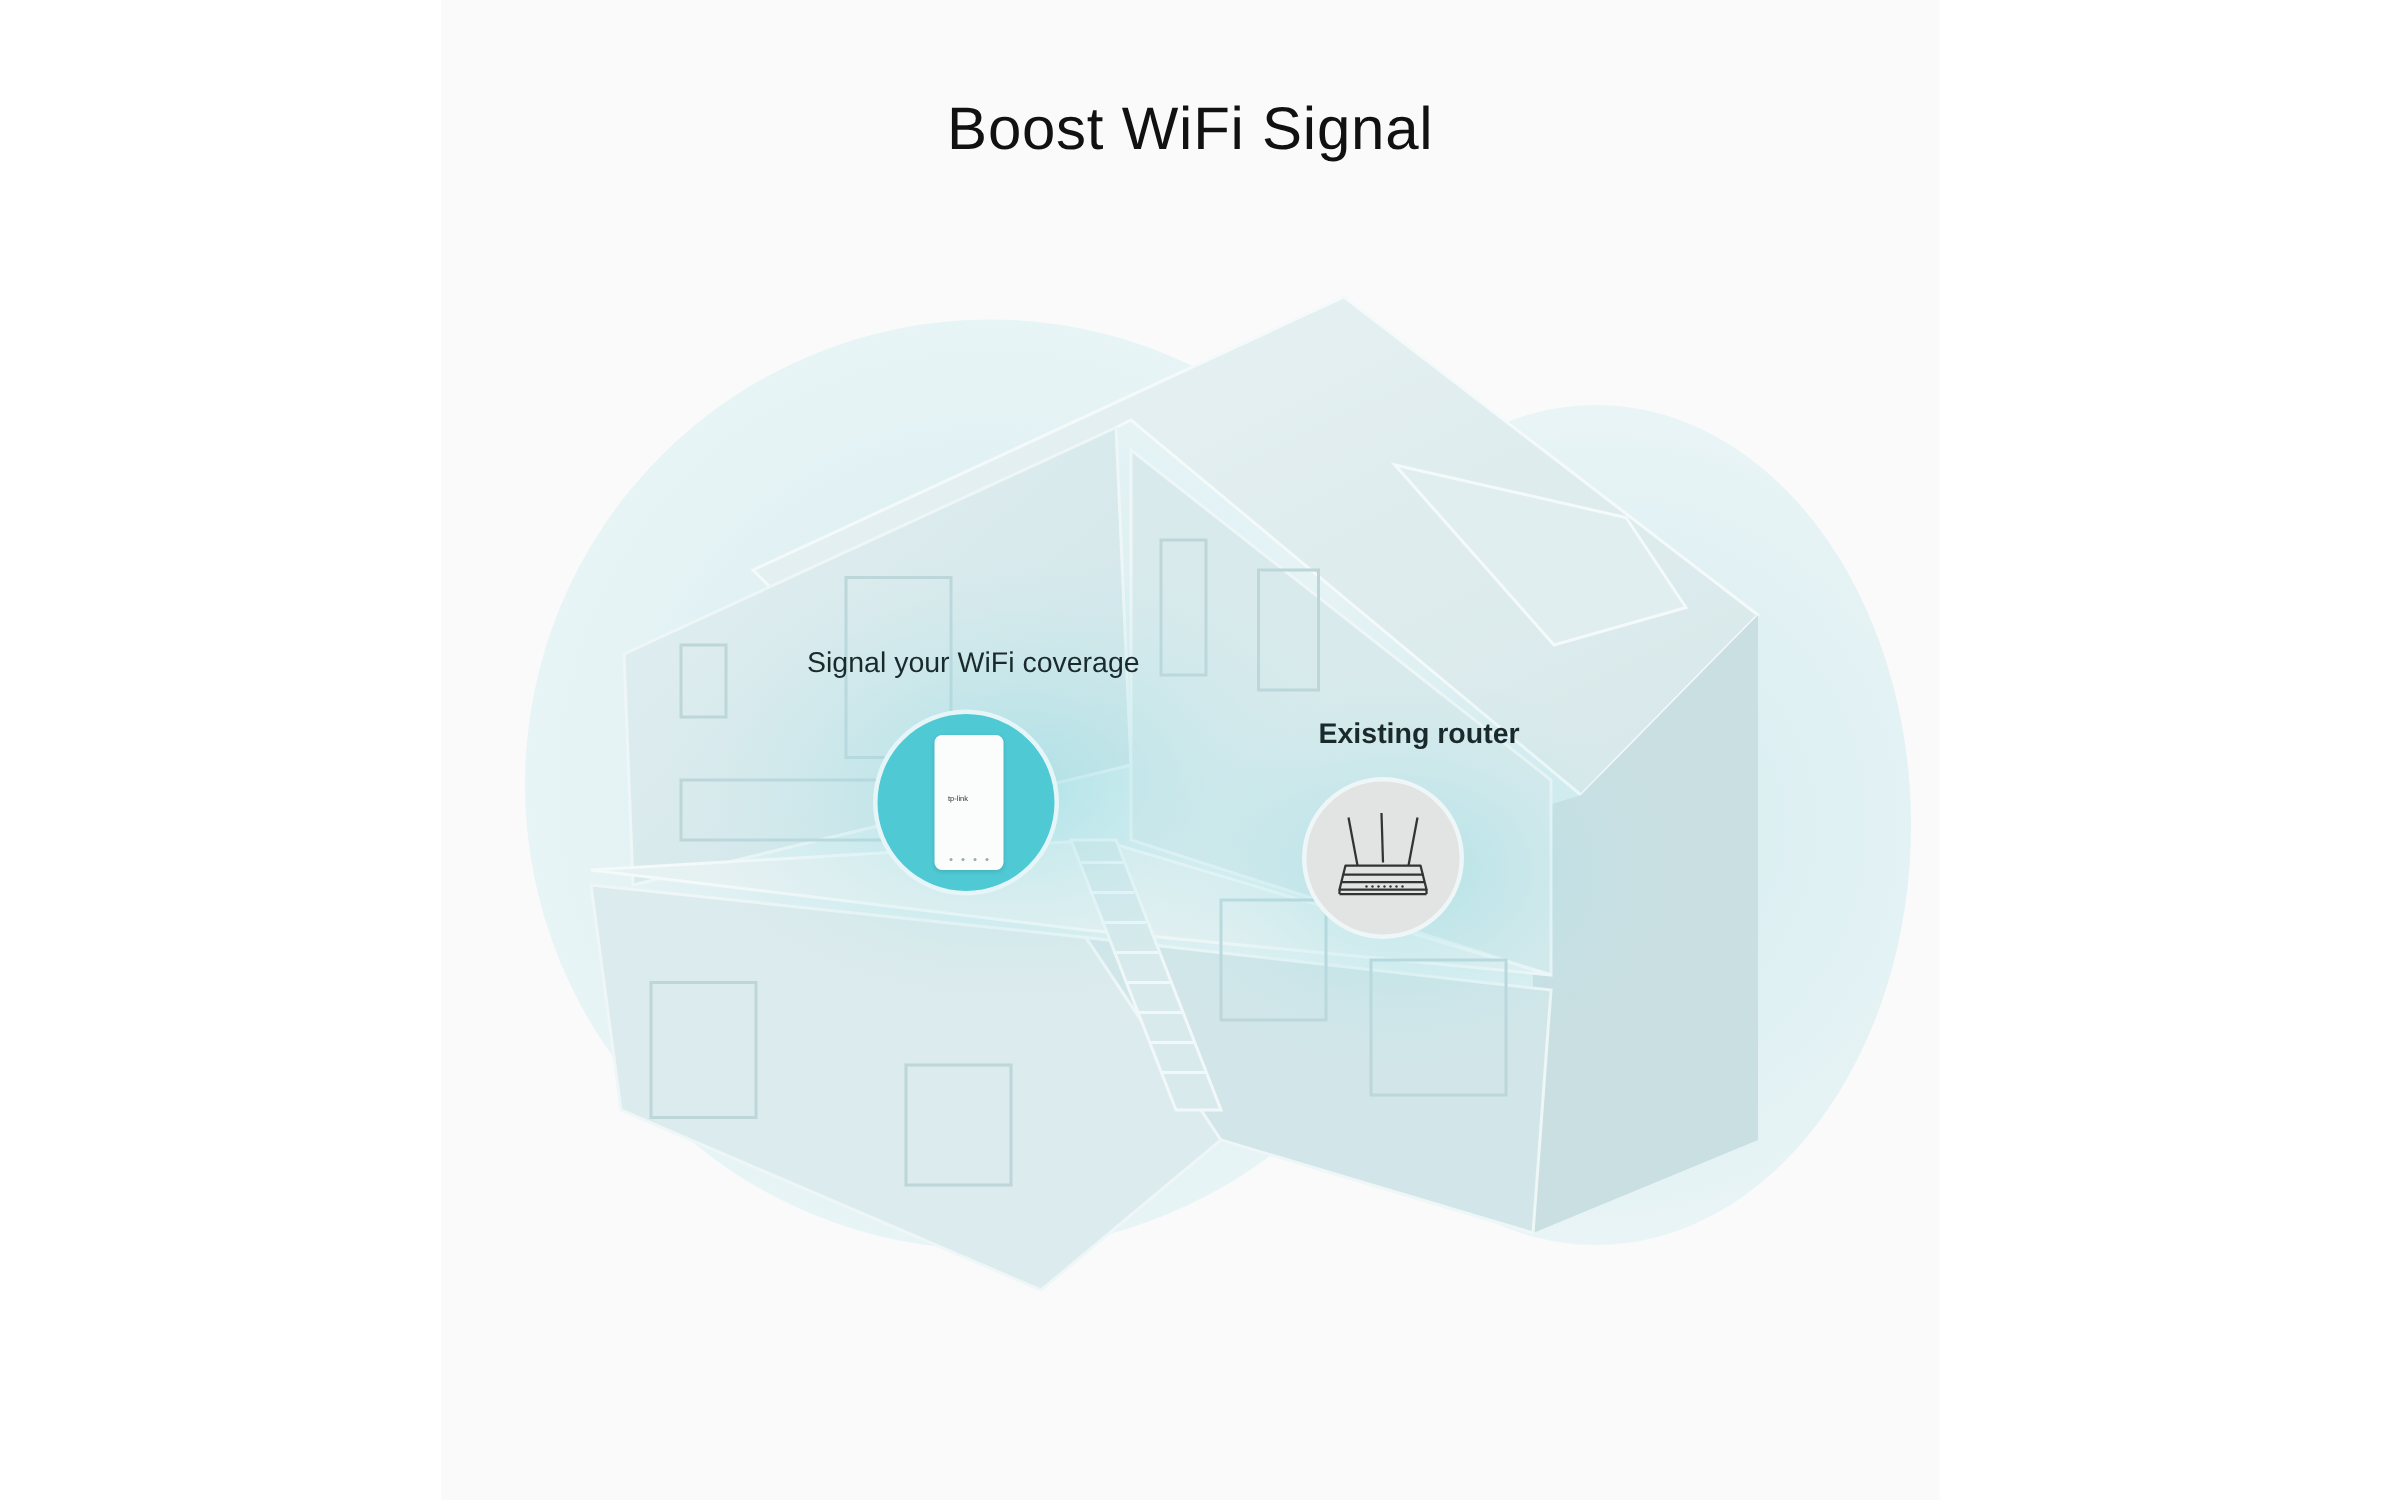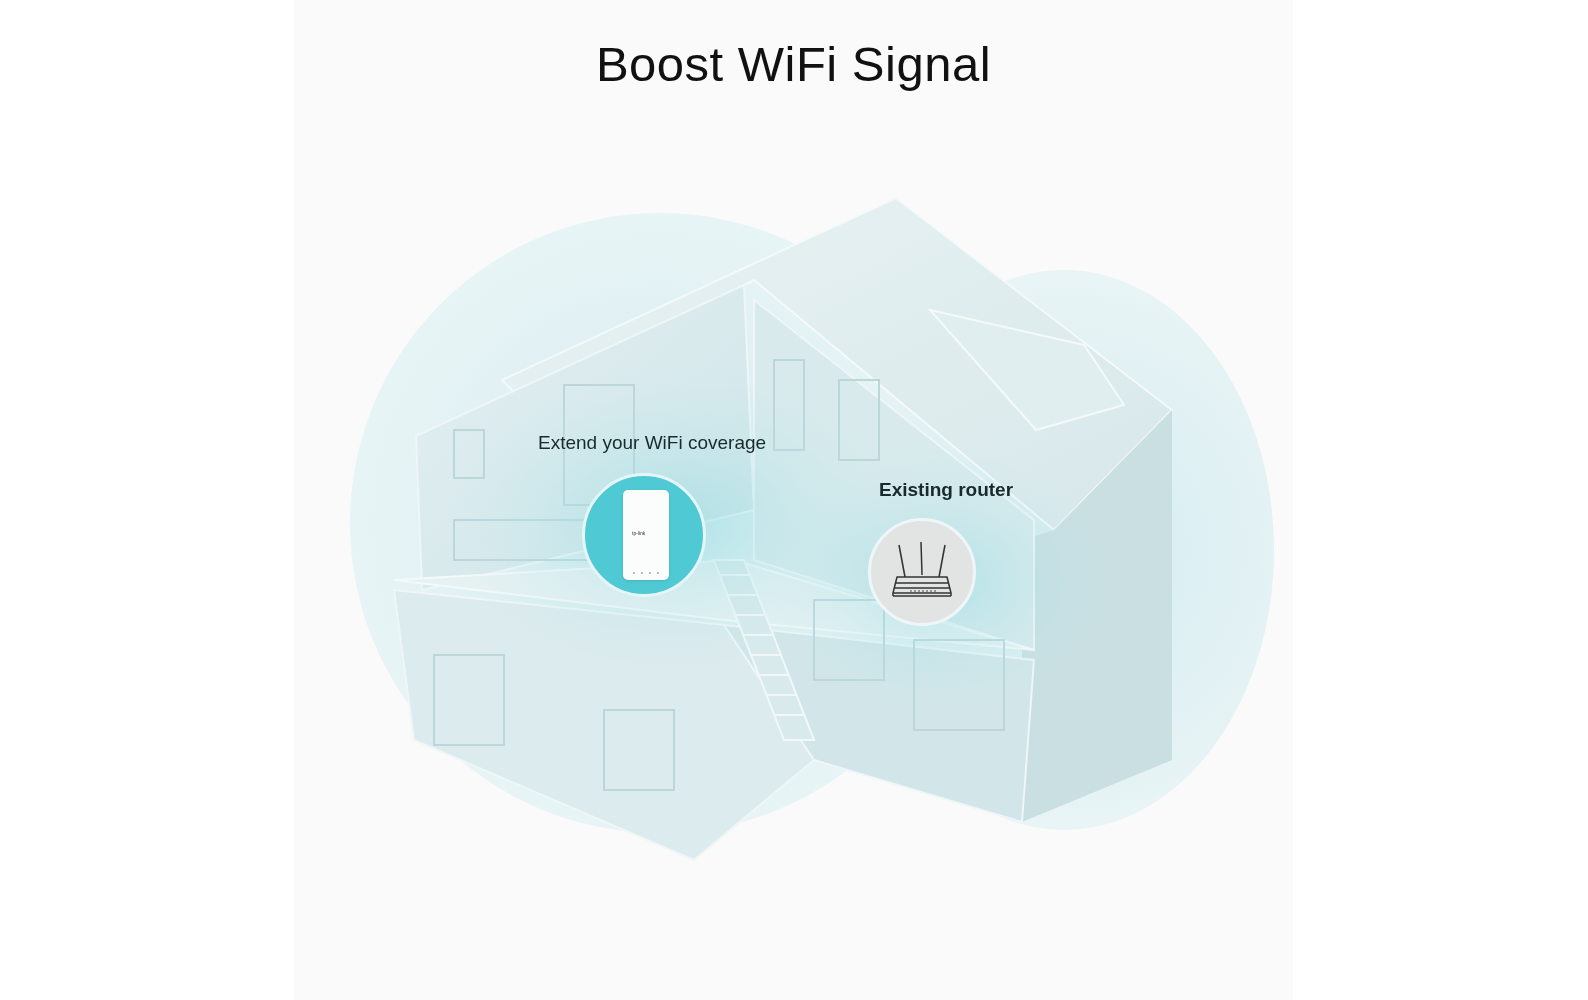--- a/index.html
+++ b/index.html
@@ -1,18 +1,18 @@
 <!DOCTYPE html>
 <html><head>
 <meta charset="utf-8">
 <style>
   html, body { margin: 0; padding: 0; }
   body { width: 1588px; height: 1000px; background: #ffffff; position: relative; overflow: hidden; font-family: "Liberation Sans", "DejaVu Sans", sans-serif; }
   .panel { position: absolute; left: 294px; top: 0; width: 999px; height: 1000px; background: #fafafa; overflow: hidden; }
-  .title { position: absolute; left: 0; width: 100%; top: 36px; text-align: center; font-size: 49px; color: #111; letter-spacing: 0.5px; }
+  .title { position: absolute; left: 0; width: 100%; top: 64px; text-align: center; font-size: 40px; color: #111; letter-spacing: 0.5px; }
   .halo { position: absolute; border-radius: 50%; }
   .halo-left { left: 56px; top: 213px; width: 620px; height: 620px; background: radial-gradient(circle at 50% 50%, #d3ecef 0%, #e5f3f5 60%, #eef7f8 100%); }
   .halo-right { left: 560px; top: 270px; width: 420px; height: 560px; background: radial-gradient(circle at 50% 50%, #d3ecef 0%, #e6f3f5 70%, #eef7f8 100%); }
   .house { position: absolute; left: 0; top: 0; width: 999px; height: 1000px; }
   .label { position: absolute; font-size: 19px; color: #1a2a2c; white-space: nowrap; }
   .label-extender { left: 244px; top: 432px; }
   .label-router { left: 585px; top: 479px; font-weight: bold; }
   .badge { position: absolute; border-radius: 50%; box-sizing: border-box; }
   .badge-extender { left: 288px; top: 473px; width: 124px; height: 124px; background: #4fcad5; border: 3px solid #e6f6f8; }
   .badge-router { left: 574px; top: 518px; width: 108px; height: 108px; background: #e2e4e4; border: 3px solid #eef6f7; }
@@ -82,21 +82,21 @@
       <rect x="140" y="655" width="70" height="90"></rect>
       <rect x="310" y="710" width="70" height="80"></rect>
       <rect x="620" y="640" width="90" height="90"></rect>
       <rect x="520" y="600" width="70" height="80"></rect>
     </g>
 
     <ellipse cx="380" cy="520" rx="230" ry="150" fill="url(#glowG)"></ellipse>
     <ellipse cx="640" cy="580" rx="180" ry="130" fill="url(#glowG)"></ellipse>
   </svg>
 
-  <div class="label label-extender">Extend your WiFi coverage</div>
+  <div class="label label-extender">Signal your WiFi coverage</div>
   <div class="badge badge-extender">
     <div class="extender-device">
       <div class="extender-logo">tp-link</div>
       <div class="extender-leds">
           <span></span>
           <span></span>
           <span></span>
           <span></span>
         </div>
     </div>

